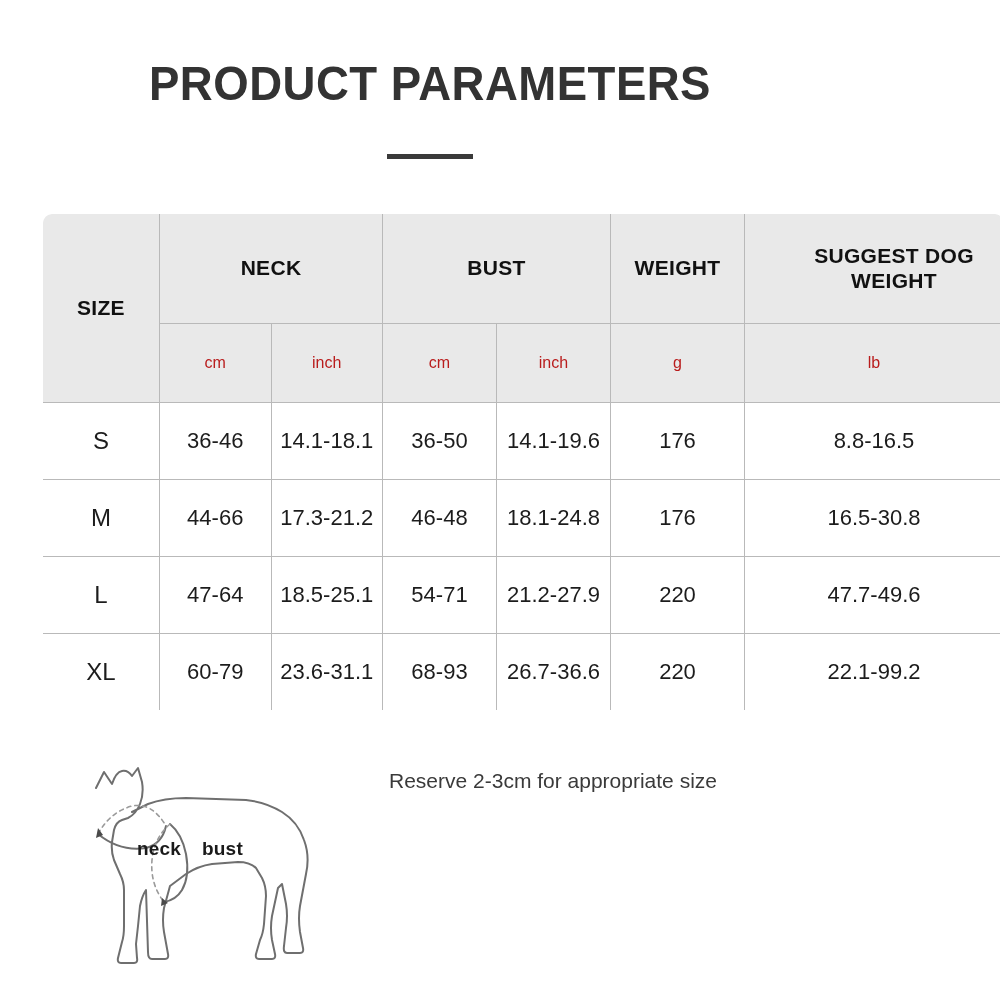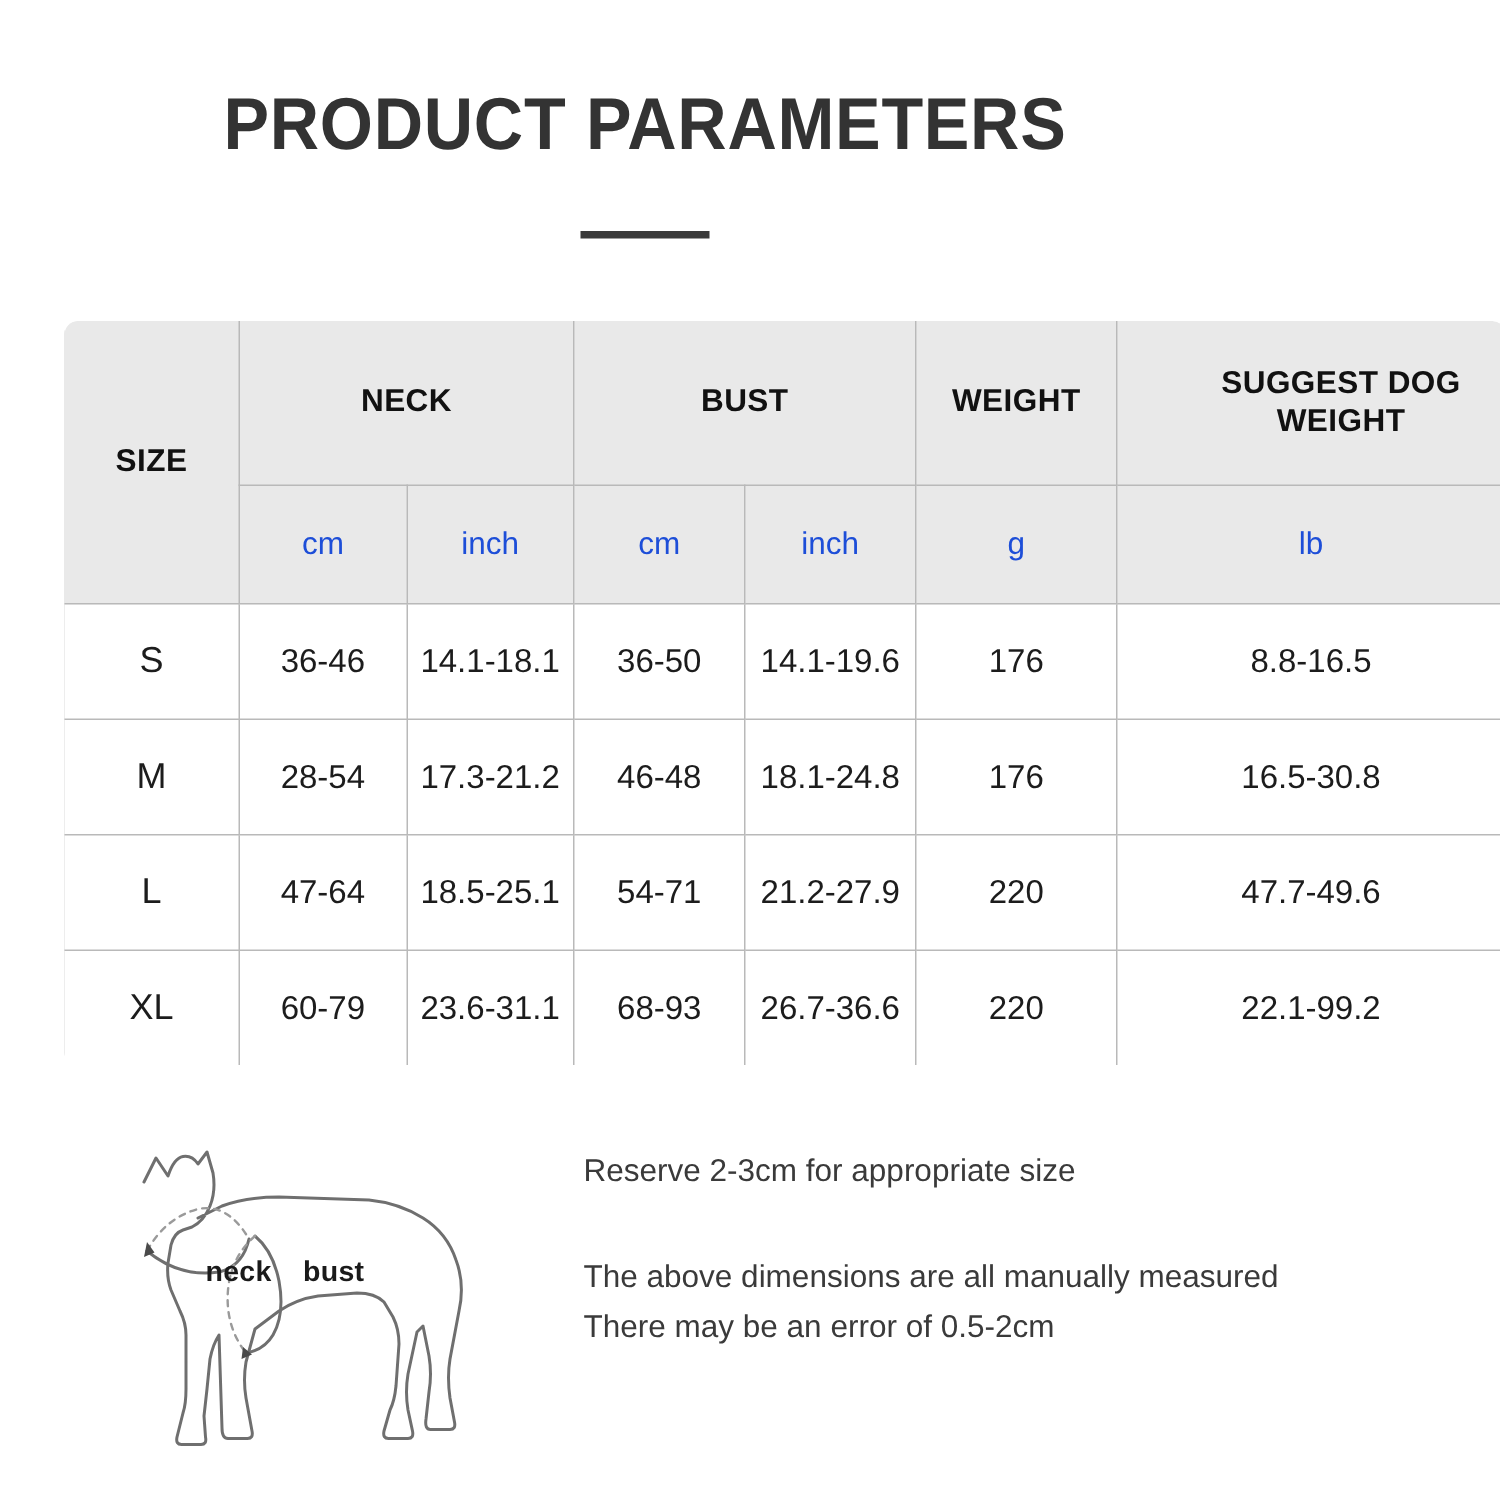--- a/index.html
+++ b/index.html
@@ -80,23 +80,23 @@
     letter-spacing: 0.3px;
   }
   th.grp-head {
     font-size: 21px;
     font-weight: bold;
     height: 109px;
     letter-spacing: 0.3px;
     line-height: 1.16;
   }
   th.unit-head {
-    font-size: 21px;
+    font-size: 16px;
     font-weight: normal;
-    color: #1d4ed8;
+    color: #b91c1c;
     height: 78px;
   }
 
   tbody td {
     background: #ffffff;
     height: 76px;
     font-size: 22px;
     color: #1c1c1c;
     font-weight: normal;
   }
@@ -181,21 +181,21 @@
         <td class="size-cell">S</td>
         <td class="grp-left">36-46</td>
         <td>14.1-18.1</td>
         <td class="grp-left">36-50</td>
         <td>14.1-19.6</td>
         <td class="grp-left">176</td>
         <td class="grp-left">8.8-16.5</td>
       </tr>
       <tr>
         <td class="size-cell">M</td>
-        <td class="grp-left">28-54</td>
+        <td class="grp-left">44-66</td>
         <td>17.3-21.2</td>
         <td class="grp-left">46-48</td>
         <td>18.1-24.8</td>
         <td class="grp-left">176</td>
         <td class="grp-left">16.5-30.8</td>
       </tr>
       <tr>
         <td class="size-cell">L</td>
         <td class="grp-left">47-64</td>
         <td>18.5-25.1</td>
@@ -250,19 +250,15 @@
       <path d="M32 72 L37 79 L30 82 Z" fill="#4a4a4a"></path>
     </svg>
     <span class="dog-label neck">neck</span>
     <span class="dog-label bust">bust</span>
   </div>
 
   <div class="notes">
     <p class="note-par">
       <span class="note-line">Reserve 2-3cm for appropriate size</span>
     </p>
-    <p class="note-par">
-      <span class="note-line">The above dimensions are all manually measured</span>
-      <span class="note-line">There may be an error of 0.5-2cm</span>
-    </p>
   </div>
 
 </div>
 
 </body></html>

